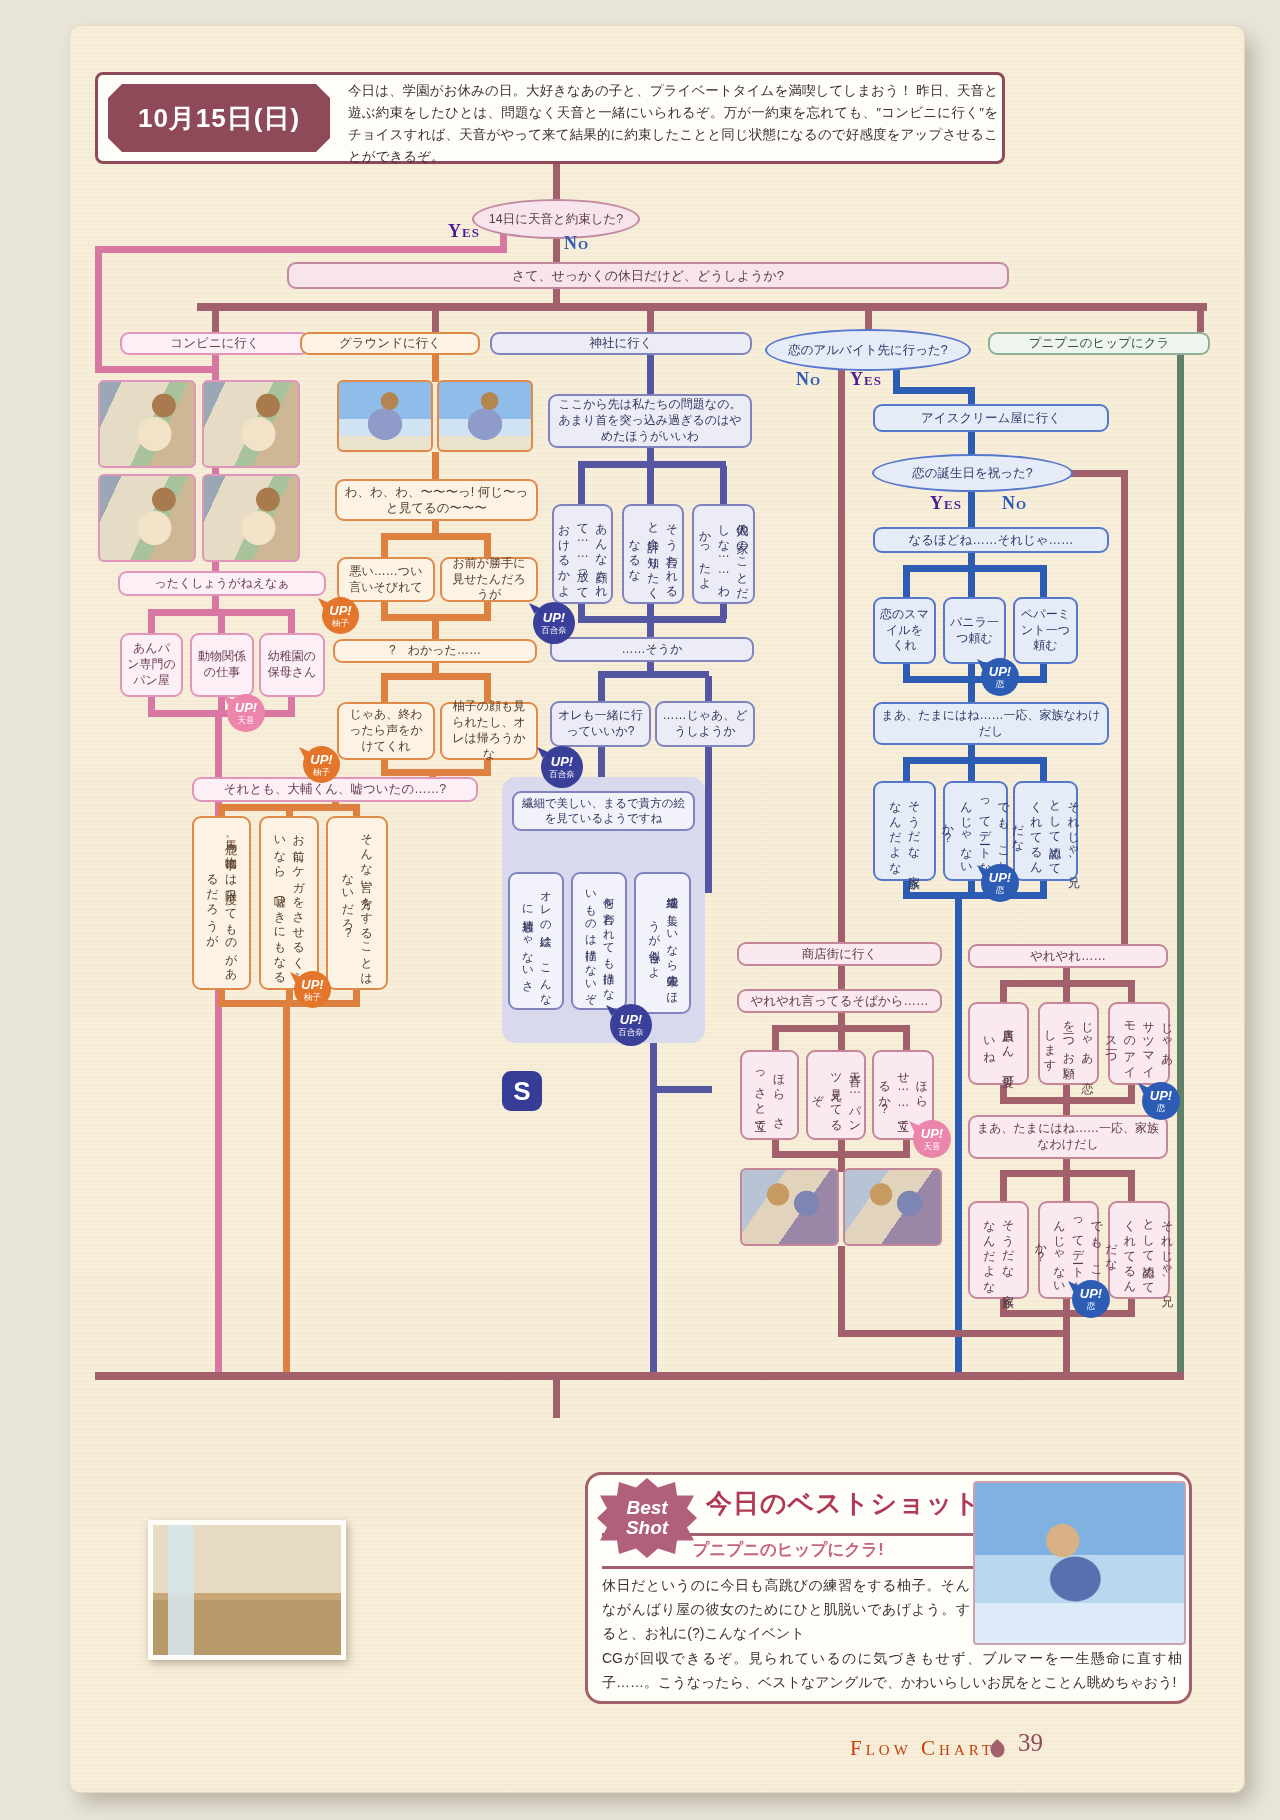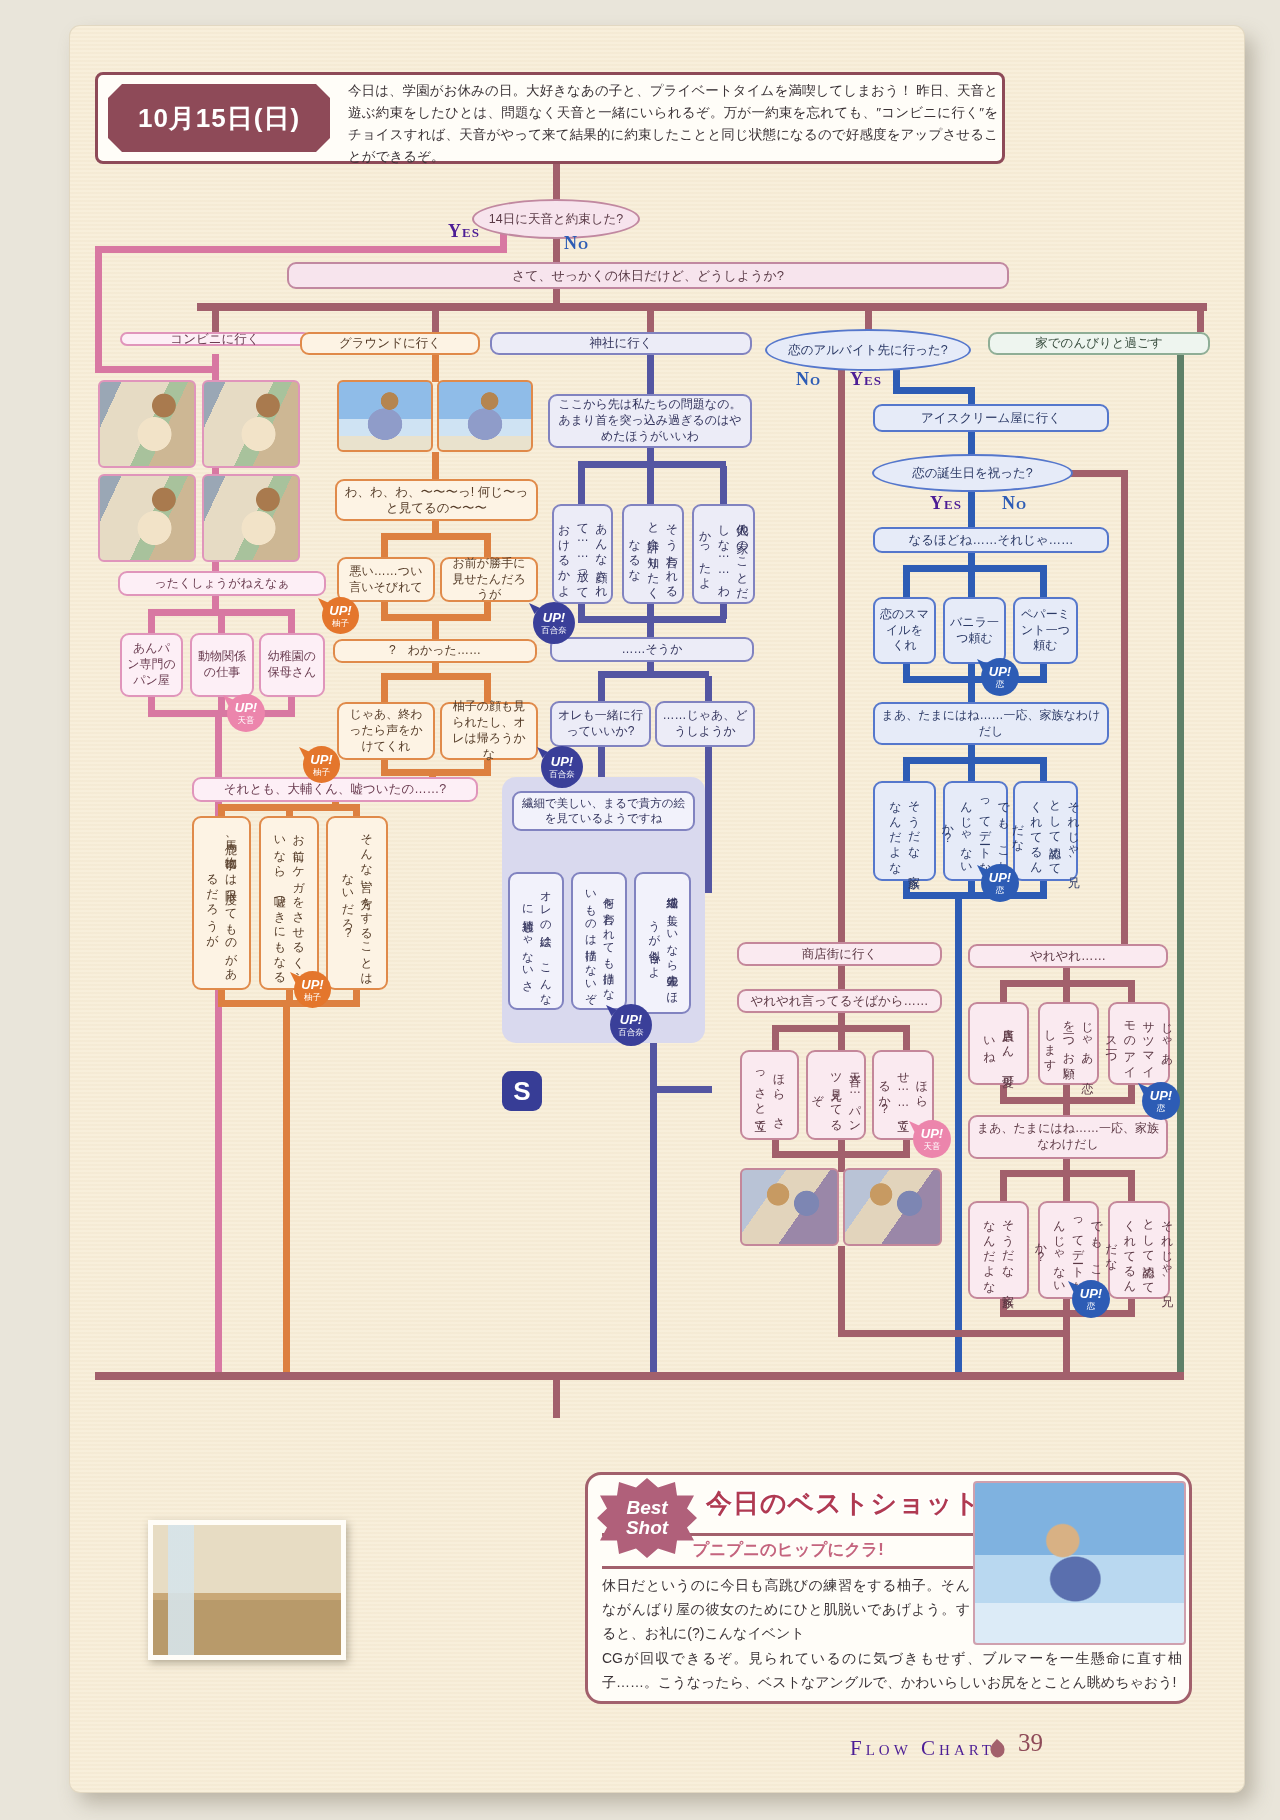--- a/index.html
+++ b/index.html
@@ -69,21 +69,21 @@
          align-items:center;justify-content:center;color:#fff;font-weight:800;font-style:italic;font-size:19px;line-height:1.05;z-index:4;
          clip-path:polygon(50% 0%,61% 12%,78% 5%,80% 22%,97% 22%,90% 38%,100% 50%,90% 62%,97% 78%,80% 78%,78% 95%,61% 88%,50% 100%,39% 88%,22% 95%,20% 78%,3% 78%,10% 62%,0% 50%,10% 38%,3% 22%,20% 22%,22% 5%,39% 12%);}
   .bstitle{position:absolute;left:706px;top:1486px;font-size:26px;font-weight:900;color:#b03a52;letter-spacing:1px;z-index:3;
          text-shadow:-2px 0 #fff,2px 0 #fff,0 -2px #fff,0 2px #fff,-1px -1px #fff,1px 1px #fff,-1px 1px #fff,1px -1px #fff;}
   .bsrule{position:absolute;background:#a2606c;height:3px;z-index:3;}
   .bssub{position:absolute;left:602px;top:1539px;width:372px;text-align:center;font-size:16.5px;font-weight:700;color:#c4647e;z-index:3;}
   .bsbody{position:absolute;font-size:14px;line-height:1.7;color:#3a3236;text-align:justify;z-index:3;}
   .roomshot{position:absolute;left:148px;top:1520px;width:198px;height:140px;border:5px solid #fffdf8;box-shadow:2px 3px 8px rgba(100,90,70,.45);box-sizing:border-box;z-index:2;}
   .bsimg{position:absolute;left:973px;top:1481px;width:213px;height:164px;border:2.5px solid #cfa0ae;border-radius:4px;box-sizing:border-box;z-index:4;}
   .foot{position:absolute;left:850px;top:1736px;font-family:"Liberation Serif","DejaVu Serif",serif;font-variant:small-caps;
-        letter-spacing:4px;font-size:21px;color:#4c1d95;z-index:3;}
+        letter-spacing:4px;font-size:21px;color:#c2410c;z-index:3;}
   .leaf{position:absolute;left:990px;top:1742px;width:15px;height:15px;background:#a2606c;border-radius:0 60% 45% 60%;transform:rotate(42deg);z-index:3;}
   .pgnum{position:absolute;left:1018px;top:1729px;font-family:"Liberation Serif","DejaVu Serif",serif;font-size:25px;color:#8e4a58;z-index:3;}
 </style>
 </head>
 <body>
 
 <div id="stage">
   <div class="page"></div>
 
   <div class="hframe"></div>
@@ -245,25 +245,25 @@
   <i class="ln gr" style="left:1177px;top:354px;width:7px;height:1020px"></i>
 
   <i class="ln mr" style="left:95px;top:1372px;width:1089px;height:8px"></i>
   <i class="ln mr" style="left:553px;top:1380px;width:7px;height:38px"></i>
 
   <div class="bx bxq ell" style="left:472px;top:199px;width:168px;height:40px;font-size:12.5px">14日に天音と約束した?</div>
   <span class="yn yes" style="left:448px;top:221px">Yes</span>
   <span class="yn no" style="left:564px;top:233px">No</span>
   <div class="bx bxq" style="left:287px;top:262px;width:722px;height:27px;font-size:13px">さて、せっかくの休日だけど、どうしようか?</div>
 
-  <div class="bx bxp" style="left:120px;top:332px;width:190px;height:14px;font-size:12.5px">コンビニに行く</div>
+  <div class="bx bxp" style="left:120px;top:332px;width:190px;height:23px;font-size:12.5px">コンビニに行く</div>
   <div class="bx bxo" style="left:300px;top:332px;width:180px;height:23px;font-size:12.5px">グラウンドに行く</div>
   <div class="bx bxu" style="left:490px;top:332px;width:262px;height:23px;font-size:12.5px">神社に行く</div>
   <div class="bx bxb ell" style="left:765px;top:329px;width:206px;height:42px;font-size:12.5px">恋のアルバイト先に行った?</div>
-  <div class="bx bxg" style="left:988px;top:332px;width:222px;height:23px;font-size:12.5px">家でのんびりと過ごす</div>
+  <div class="bx bxg" style="left:988px;top:332px;width:222px;height:23px;font-size:12.5px">プニプニのヒップにクラ</div>
   <span class="yn no" style="left:796px;top:369px">No</span>
   <span class="yn yes" style="left:850px;top:369px">Yes</span>
 
   <div class="shot pkb cgA" style="left:98px;top:380px;width:98px;height:88px"></div>
   <div class="shot pkb cgA" style="left:202px;top:380px;width:98px;height:88px"></div>
   <div class="shot pkb cgA" style="left:98px;top:474px;width:98px;height:88px"></div>
   <div class="shot pkb cgA" style="left:202px;top:474px;width:98px;height:88px"></div>
   <div class="bx bxp" style="left:118px;top:571px;width:208px;height:25px">ったくしょうがねえなぁ</div>
   <div class="bx bxp" style="left:120px;top:633px;width:63px;height:64px">あんパン専門のパン屋</div>
   <div class="bx bxp" style="left:190px;top:633px;width:64px;height:64px">動物関係の仕事</div>

